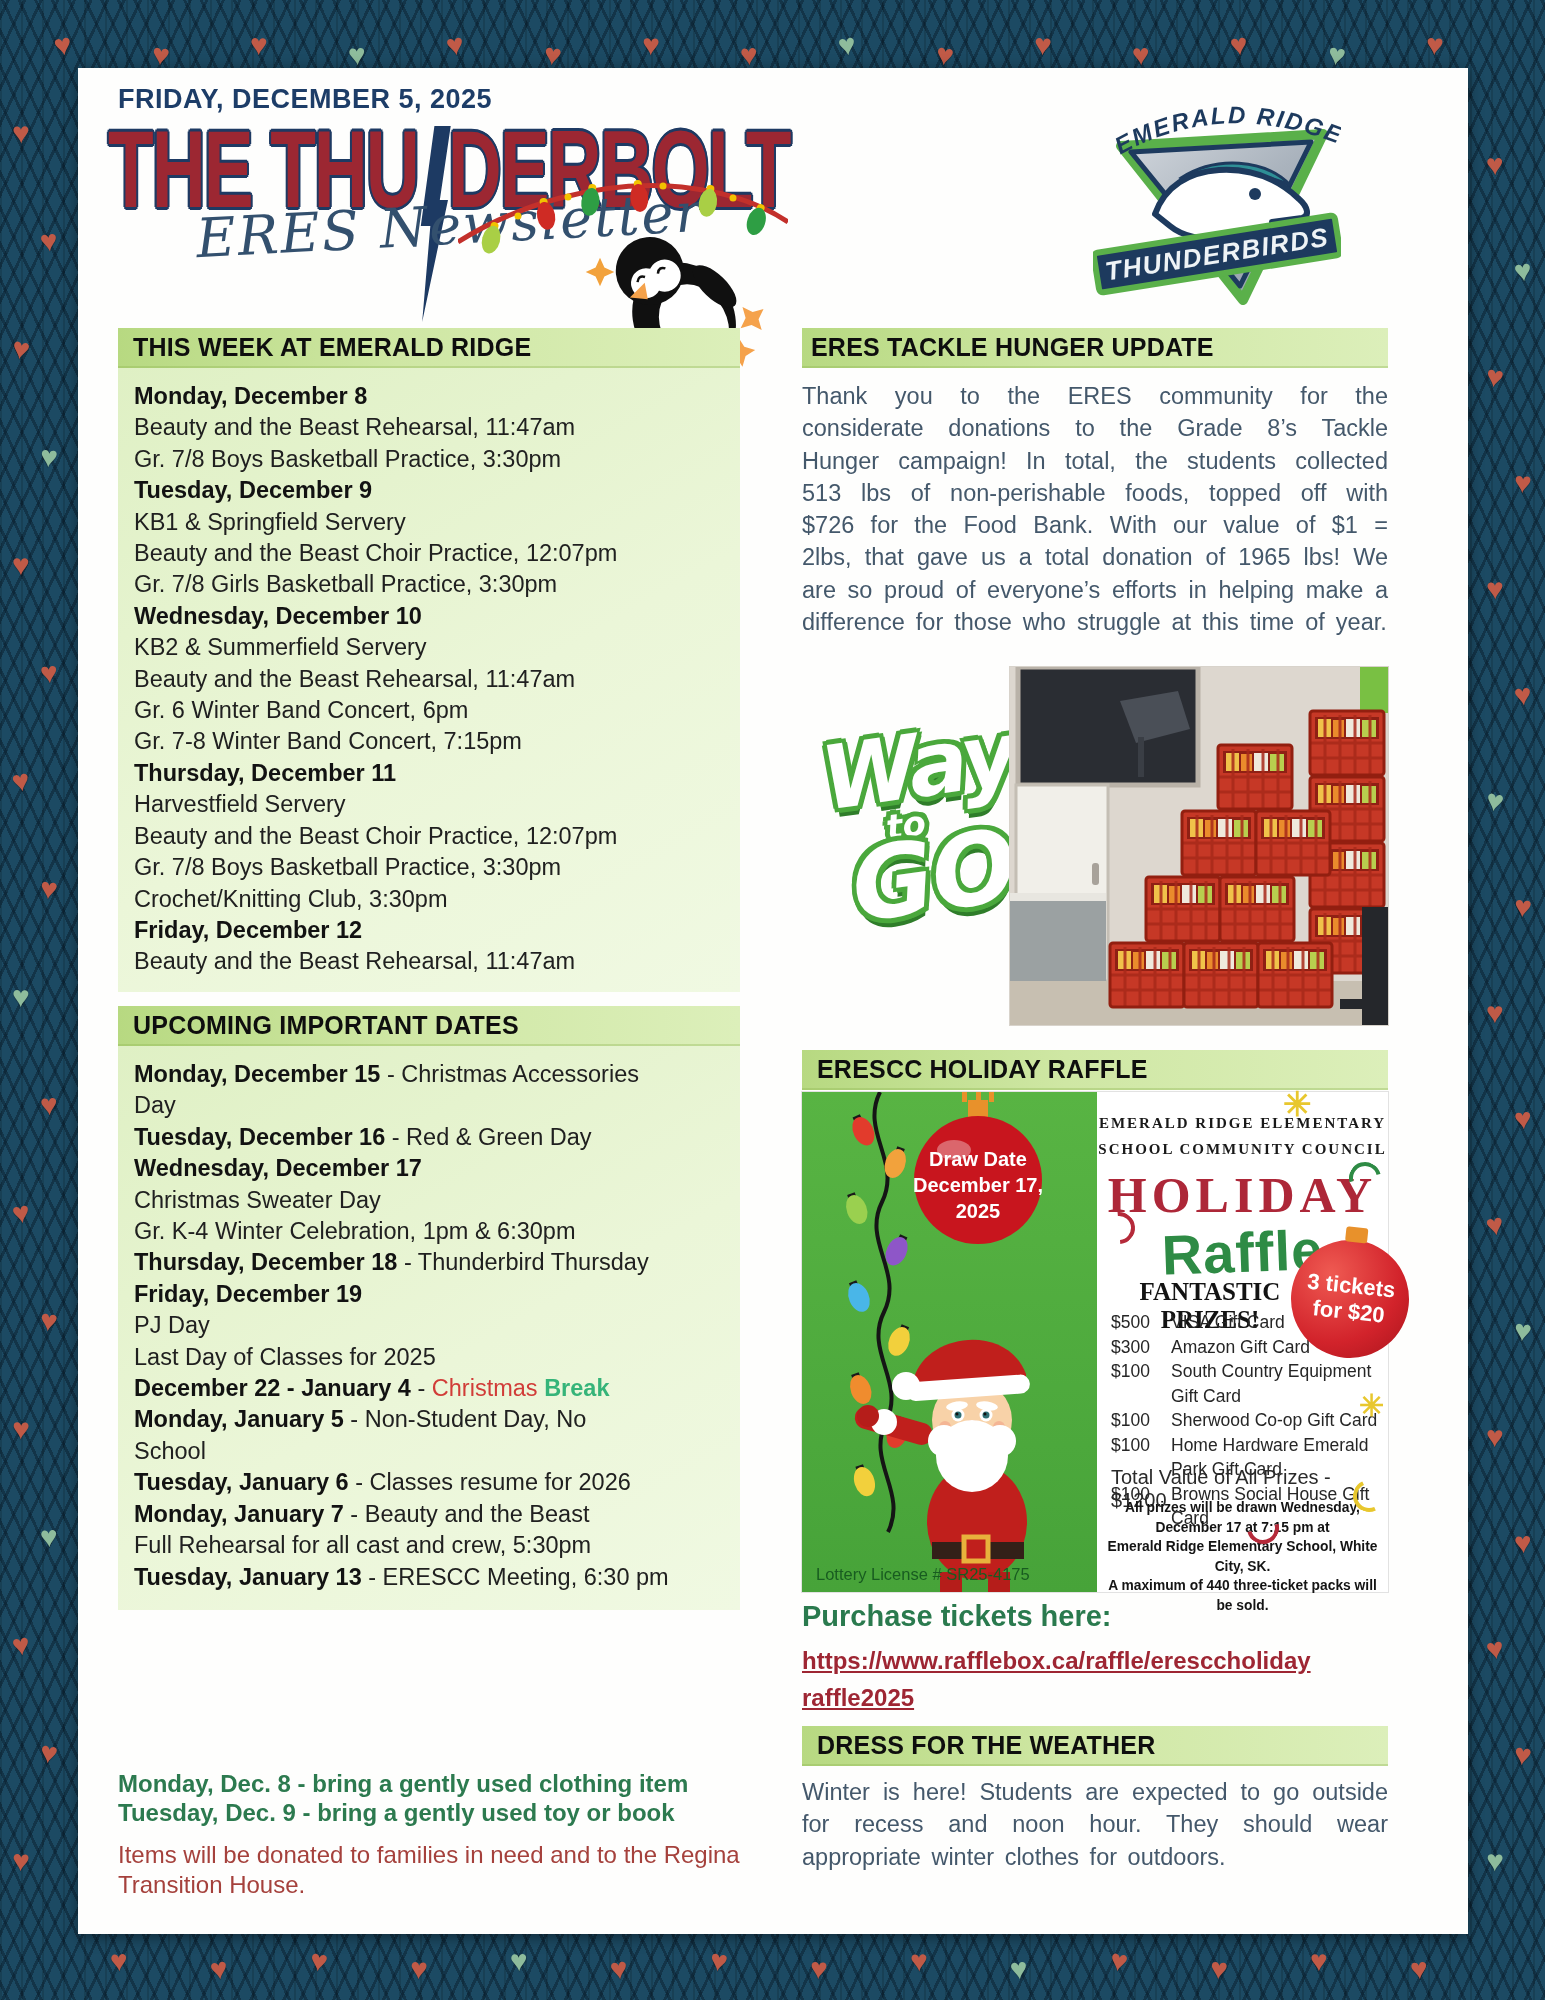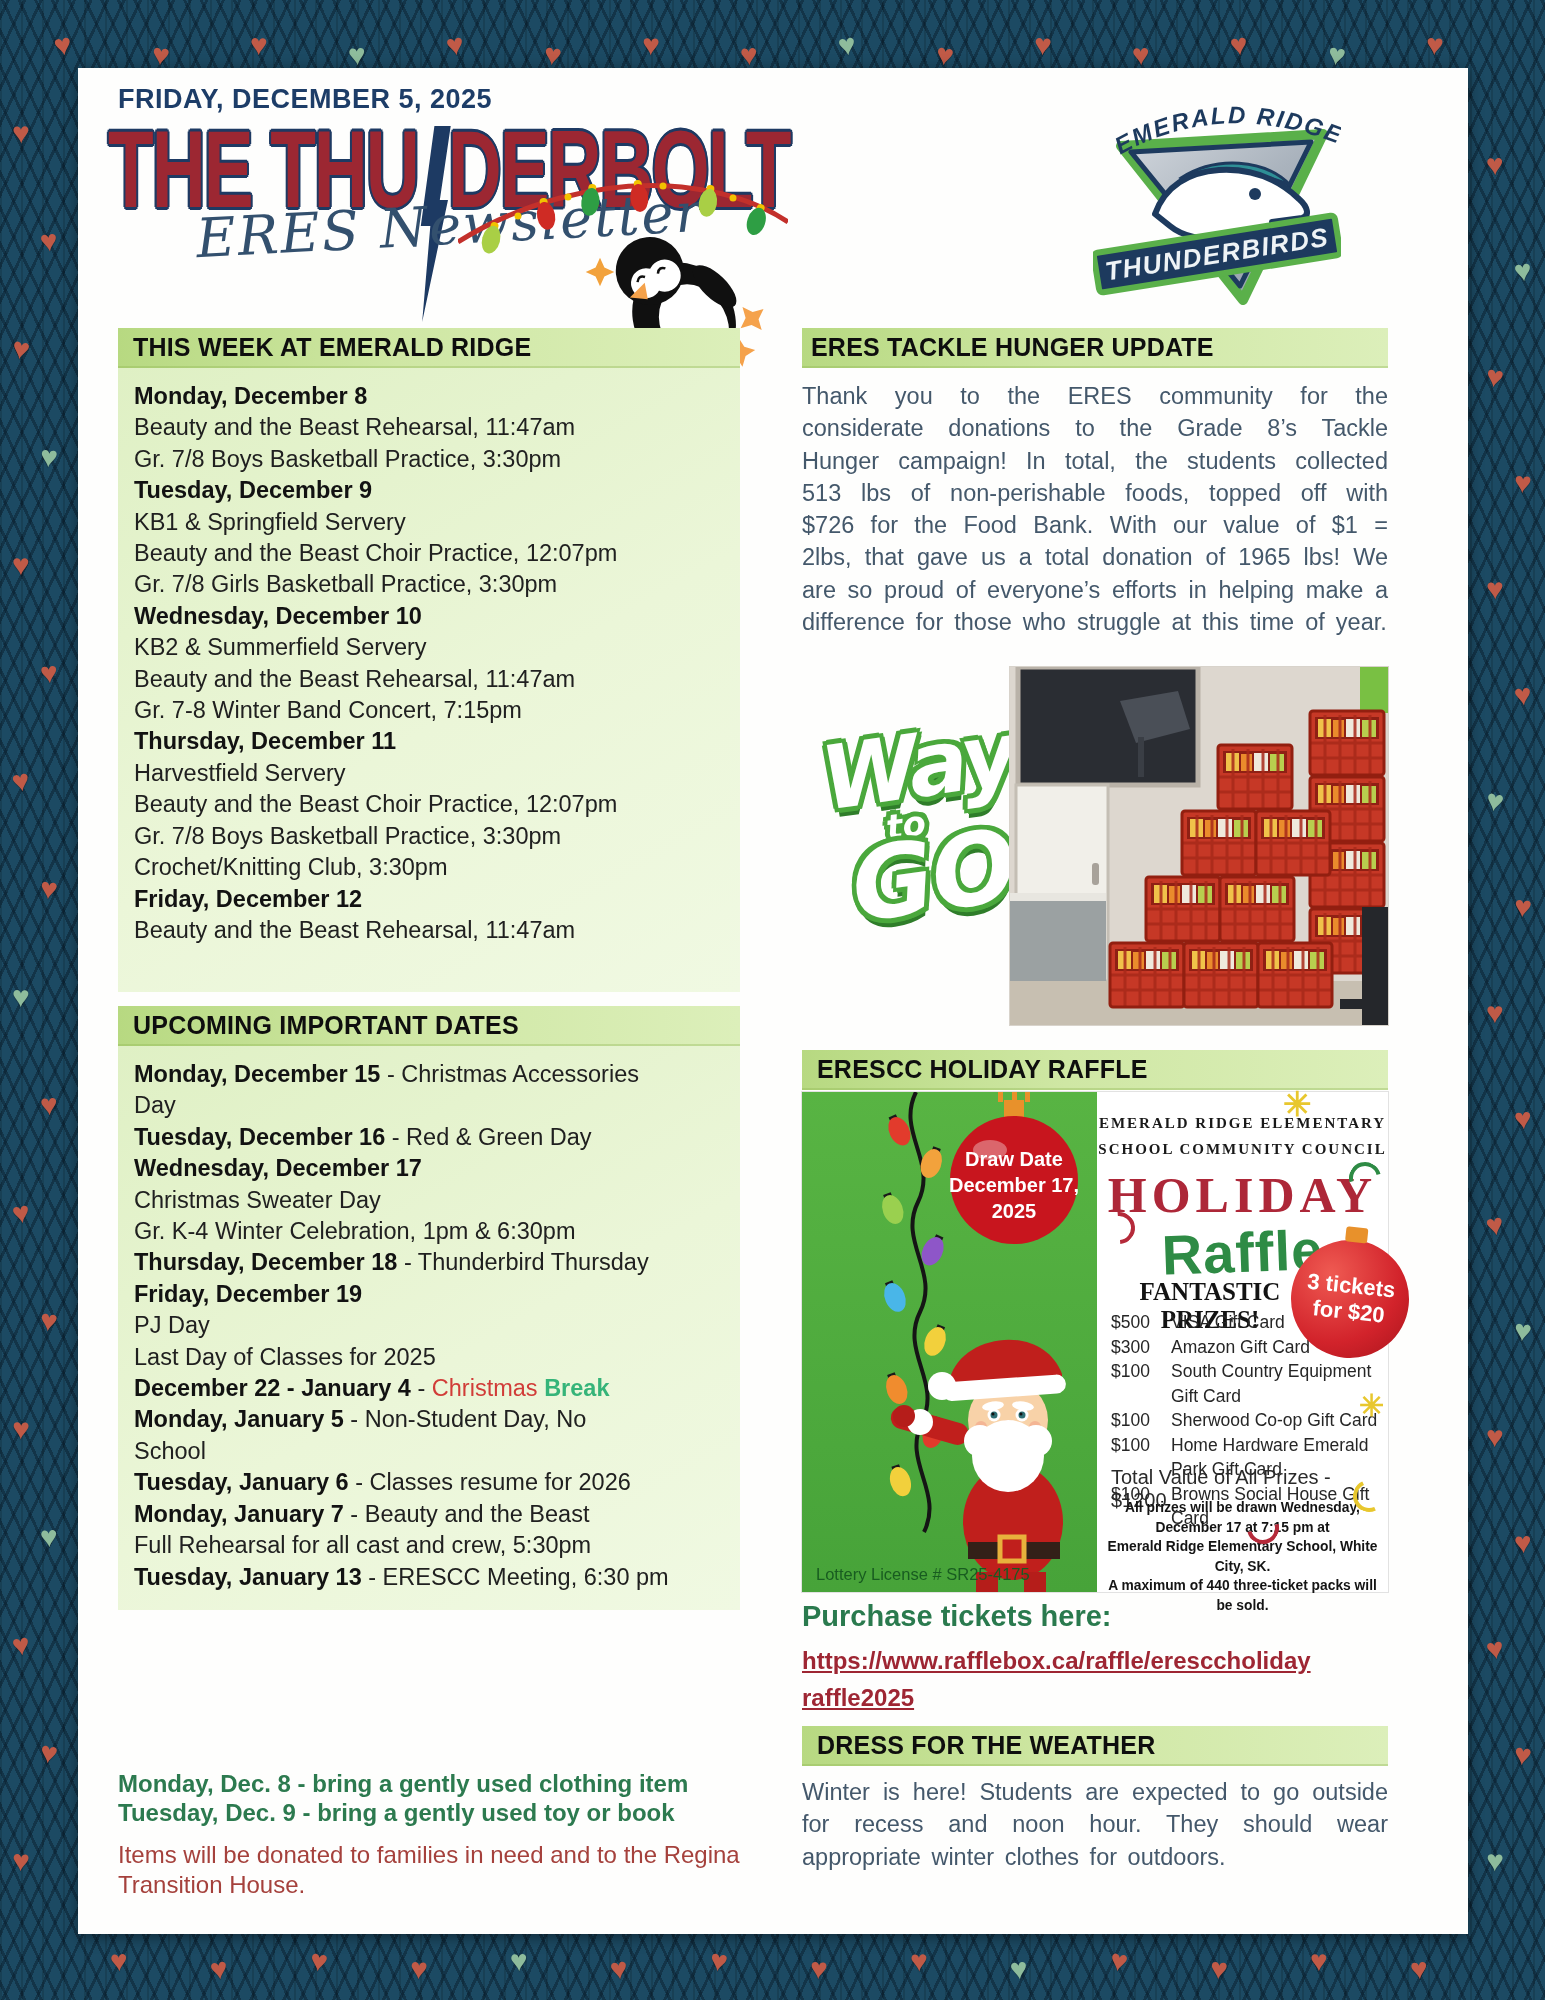--- a/index.html
+++ b/index.html
@@ -68,21 +68,21 @@
                 4px 4px 0 #4aa83c,-4px 4px 0 #4aa83c,4px -4px 0 #4aa83c,-4px -4px 0 #4aa83c,0 9px 0 #2f7d2a;}
   .wtg .w1{font-size:88px;letter-spacing:-4px;}
   .wtg .w2{font-size:34px;margin:2px 0 0 -40px;}
   .wtg .w3{font-size:100px;letter-spacing:-2px;margin-top:-6px;}
 
   .photo{left:932px;top:599px;width:378px;height:358px;box-shadow:0 0 0 1px #d8d3cb;}
 
   
   .poster{left:724px;top:1024px;width:586px;height:500px;box-shadow:0 0 0 1px #e2e2e2;}
   .poster-green{position:absolute;left:0;top:0;width:295px;height:500px;
-    background:linear-gradient(180deg,#58b443,#47a339);overflow:hidden;padding-left:36px;}
+    background:linear-gradient(180deg,#58b443,#47a339);overflow:hidden;}
   .poster-white{position:absolute;left:295px;top:0;width:291px;height:500px;background:#fff;overflow:visible;}
   .license{position:absolute;left:14px;bottom:8px;font-size:16.5px;color:#185c20;}
   .council{position:absolute;left:0;top:18px;width:291px;text-align:center;
     font-family:"Liberation Serif",serif;font-weight:bold;font-size:15px;line-height:26px;
     letter-spacing:2px;color:#191919;}
   .holiday{position:absolute;left:0;top:74px;width:291px;text-align:center;
     font-family:"Liberation Serif",serif;font-weight:bold;font-size:50px;letter-spacing:5px;color:#ad2738;}
   .raffleword{position:absolute;left:0;top:128px;width:291px;text-align:center;
     font-weight:900;font-size:56px;letter-spacing:1px;color:#2e8b45;transform:rotate(-2deg);}
   .fantastic{position:absolute;left:6px;top:186px;width:214px;text-align:center;
@@ -249,20 +249,21 @@
       <div class="ln"><span class="sb">Monday, December 8</span></div>
       <div class="ln"><span>Beauty and the Beast Rehearsal, 11:47am</span></div>
       <div class="ln"><span>Gr. 7/8 Boys Basketball Practice, 3:30pm</span></div>
       <div class="ln"><span class="sb">Tuesday, December 9</span></div>
       <div class="ln"><span>KB1 &amp; Springfield Servery</span></div>
       <div class="ln"><span>Beauty and the Beast Choir Practice, 12:07pm</span></div>
       <div class="ln"><span>Gr. 7/8 Girls Basketball Practice, 3:30pm</span></div>
       <div class="ln"><span class="sb">Wednesday, December 10</span></div>
       <div class="ln"><span>KB2 &amp; Summerfield Servery</span></div>
       <div class="ln"><span>Beauty and the Beast Rehearsal, 11:47am</span></div>
+      <div class="ln"><span>Gr. 6 Winter Band Concert, 6pm</span></div>
       <div class="ln"><span>Gr. 7-8 Winter Band Concert, 7:15pm</span></div>
       <div class="ln"><span class="sb">Thursday, December 11</span></div>
       <div class="ln"><span>Harvestfield Servery</span></div>
       <div class="ln"><span>Beauty and the Beast Choir Practice, 12:07pm</span></div>
       <div class="ln"><span>Gr. 7/8 Boys Basketball Practice, 3:30pm</span></div>
       <div class="ln"><span>Crochet/Knitting Club, 3:30pm</span></div>
       <div class="ln"><span class="sb">Friday, December 12</span></div>
       <div class="ln"><span>Beauty and the Beast Rehearsal, 11:47am</span></div>
     </div>
 

